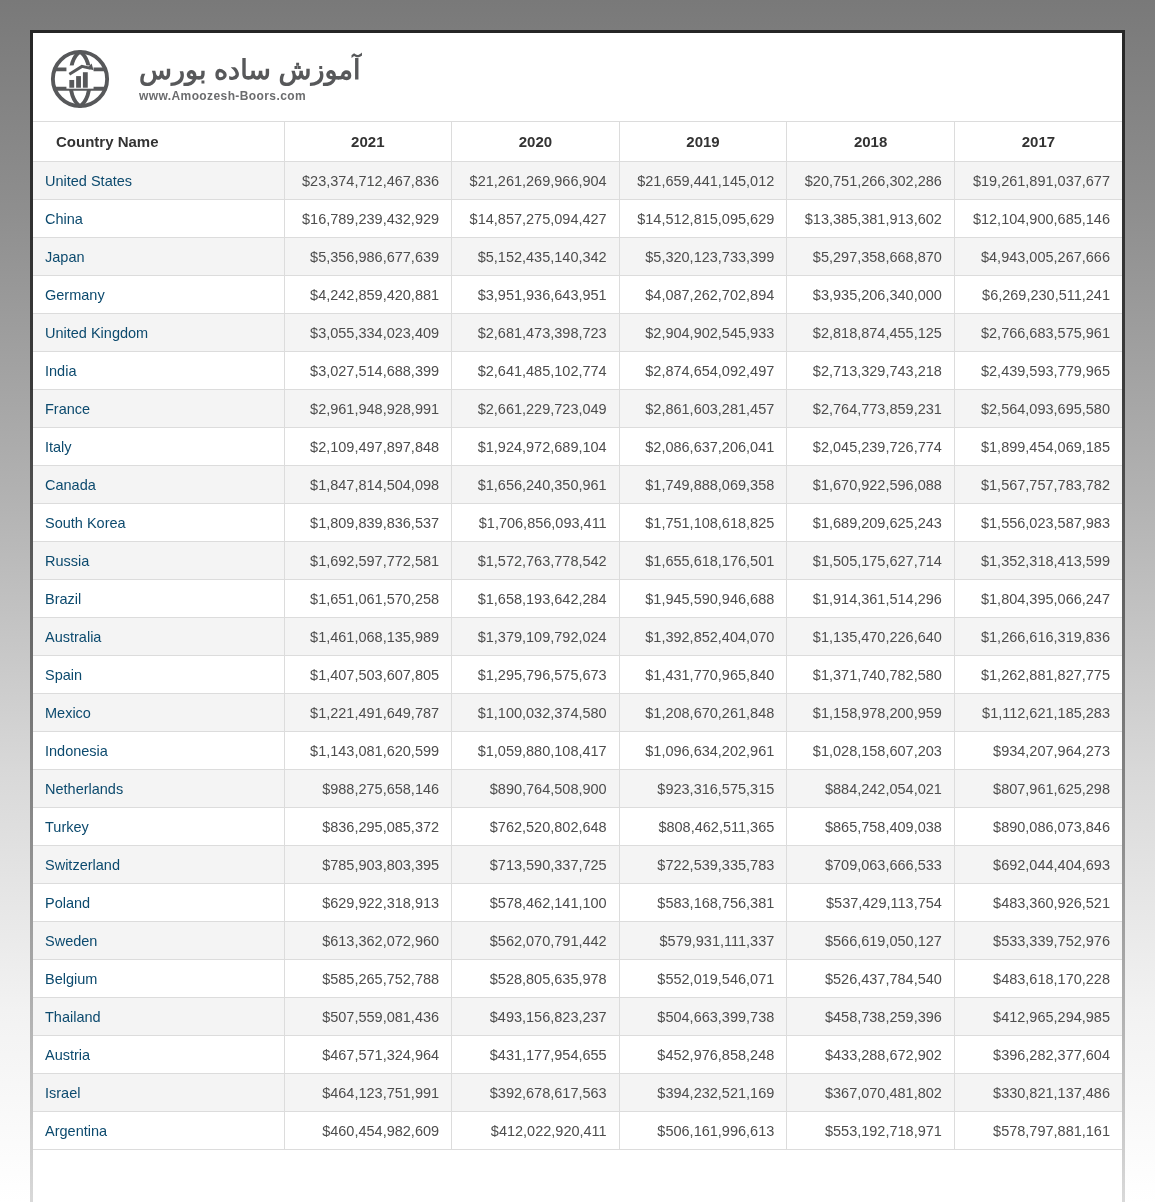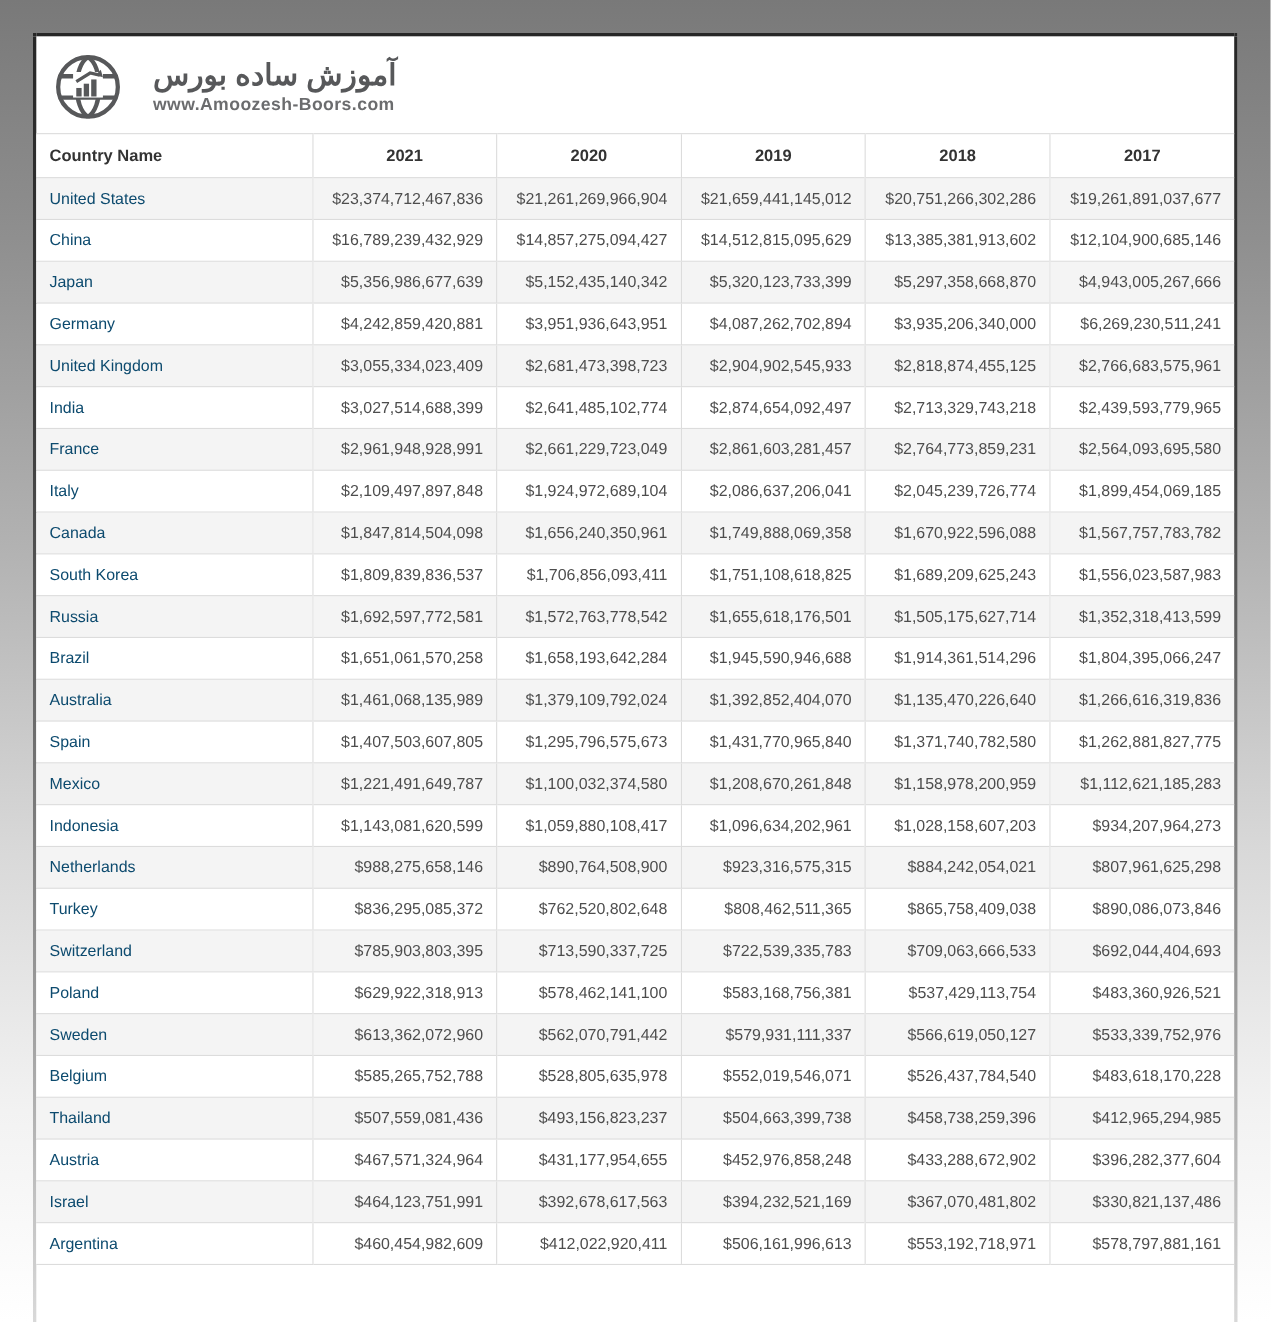--- a/index.html
+++ b/index.html
@@ -20,36 +20,36 @@
   .logo-area{
     display:flex; align-items:center; gap:28px;
     padding:16px 0 12px 16px; height:88px;
   }
   .logo-globe{ width:62px; height:62px; flex:0 0 auto; }
   .logo-text-col{ display:flex; flex-direction:column; align-items:flex-start; }
   .logo-title{
     font-size:27px; font-weight:700; color:#57585a; direction:rtl; line-height:1.15;
   }
   .logo-url{
-    font-size:16px; font-weight:600; color:#6b6c6e; letter-spacing:.4px; margin-top:2px;
+    font-size:12px; font-weight:600; color:#6b6c6e; letter-spacing:.4px; margin-top:2px;
   }
   table.gdp{
     width:100%; border-collapse:collapse; table-layout:fixed;
     font-size:14.5px;
   }
   table.gdp th, table.gdp td{
     border-top:1px solid #dcdcdc;
     height:38px; vertical-align:middle;
     overflow:hidden; white-space:nowrap;
   }
   table.gdp th{
     height:40px; font-size:15px; font-weight:700; color:#333333;
     text-align:center; background:#ffffff;
   }
-  table.gdp th.col-country{ text-align:left; padding-left:12px; }
+  table.gdp th.col-country{ text-align:left; padding-left:23px; }
   table.gdp td.country-cell{ text-align:left; padding-left:12px; }
   table.gdp td.value-cell{ text-align:right; padding-right:12px; color:#4d4d4d; }
   table.gdp th + th, table.gdp td + td{ border-left:1px solid #dcdcdc; }
   tbody tr:nth-child(odd){ background:#f4f4f4; }
   tbody tr:nth-child(even){ background:#ffffff; }
   tbody tr:last-child td{ border-bottom:1px solid #dcdcdc; }
   a.country-link{ color:#0c4a6e; text-decoration:none; }
 </style>
 </head>
 <body>

